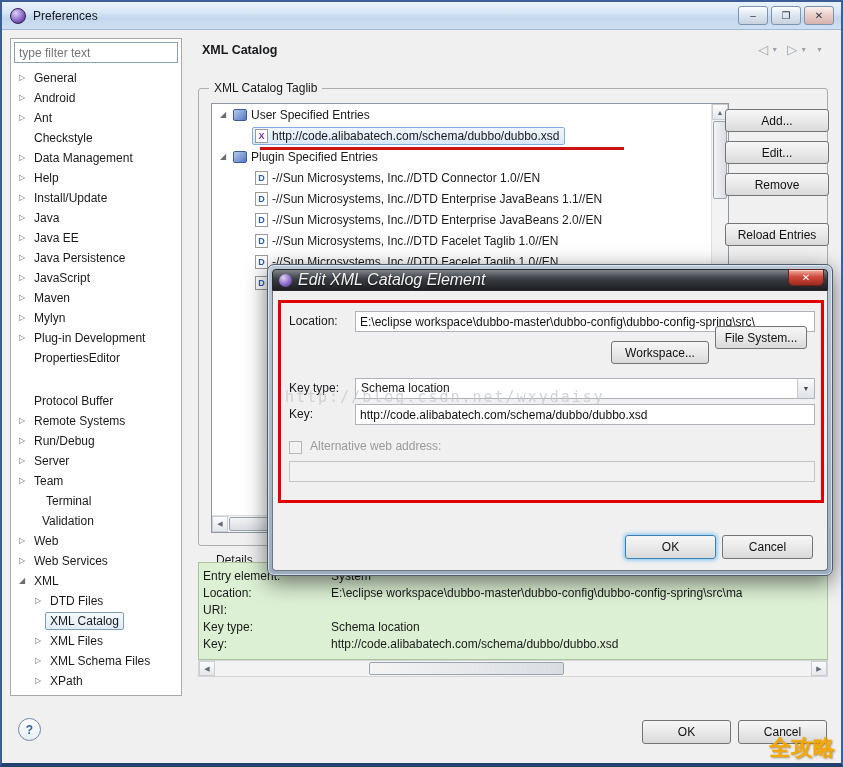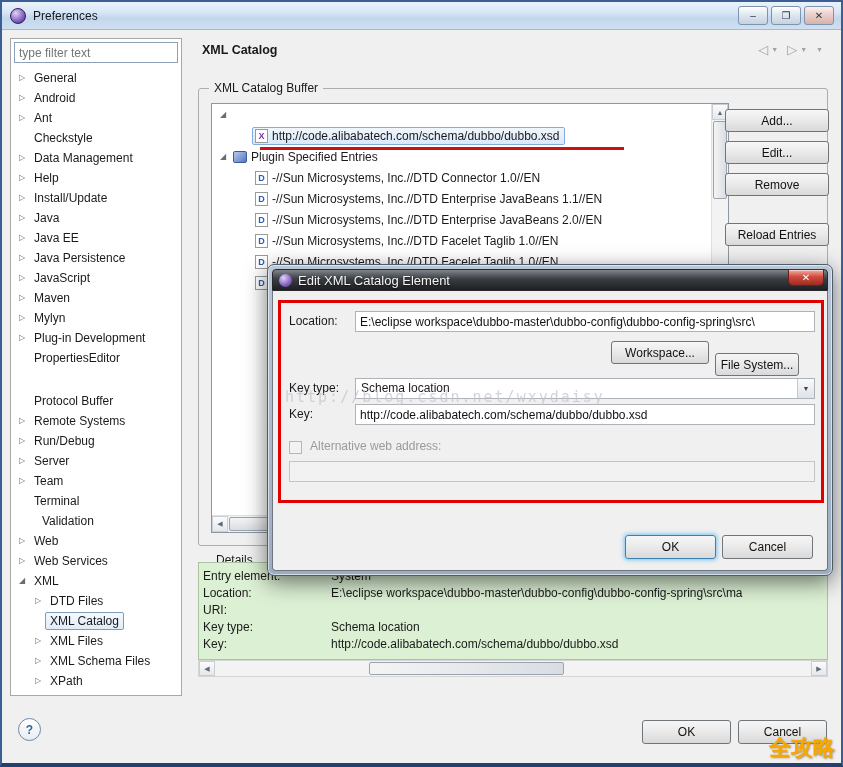--- a/index.html
+++ b/index.html
@@ -105,21 +105,21 @@
   
   .dialog { position:absolute; left:265px; top:262px; width:566px; height:312px; z-index:40;
     border-radius:7px; border:1px solid #4d5b6b; padding:4px;
     background:linear-gradient(#b9c7d7,#9cadc1);
     box-shadow:0 6px 22px rgba(0,0,0,0.55), inset 0 0 0 1px rgba(255,255,255,0.55); }
   .dlg-titlebar { position:relative; height:22px; border-radius:4px 4px 0 0;
     background:linear-gradient(#80858c,#3a3d42 45%,#1d1f22); border:1px solid #26282c;
     display:flex; align-items:center; gap:6px; padding:0 6px; color:#f4f4f4; }
   .dlg-icon { width:13px; height:13px; border-radius:50%;
     background:radial-gradient(circle at 35% 30%, #e0d2f5, #8a68c8 55%, #42286e); }
-  .dlg-title { font-size:13px; text-shadow:0 1px 2px rgba(0,0,0,0.7); }
+  .dlg-title { font-size:16px; text-shadow:0 1px 2px rgba(0,0,0,0.7);font-style:italic; }
   .dlg-close { position:absolute; right:3px; top:-1px; width:36px; height:17px;
     display:flex; align-items:center; justify-content:center; color:#fff; font-size:10px;
     background:linear-gradient(#f0b0a4,#d14b3e 45%,#9c2b21); border:1px solid #6f1f17;
     border-radius:0 0 5px 5px; box-shadow:inset 0 1px 0 rgba(255,255,255,0.45); }
   .dlg-body { position:relative; height:calc(100% - 22px); background:#f0f0f0;
     border:1px solid #70767d; border-top:none; border-radius:0 0 4px 4px; }
   .annotation-box { position:absolute; left:5px; top:9px; width:546px; height:203px;
     border:3px solid #e00000; z-index:6; pointer-events:none; }
   .dlg-label { position:absolute; color:#17191c; }
   .field { position:absolute; height:21px; background:#fff; border:1px solid #aeb3b9;
@@ -127,21 +127,21 @@
   .f-location { left:82px; top:20px; width:460px; }
   .f-key      { left:82px; top:113px; width:460px; }
   .f-alt      { left:16px; top:170px; width:526px; background:#f2f2f2; border-color:#c4c4c4; }
   .combo { position:absolute; left:82px; top:87px; width:460px; height:21px;
     background:#fff; border:1px solid #aeb3b9; }
   .combo-text { position:absolute; left:5px; top:2px; }
   .combo-arrow { position:absolute; right:0; top:0; bottom:0; width:17px; display:flex;
     align-items:center; justify-content:center; font-size:7px; color:#444;
     background:linear-gradient(#fafafa,#dde3ea); border-left:1px solid #c3c9cf; }
   .dlg-ws { position:absolute; left:338px; top:50px; width:98px;  height:23px; }
-  .dlg-fs { position:absolute; left:442px; top:62px; width:84px; height:23px; }
+  .dlg-fs { position:absolute; left:442px; top:35px; width:92px; height:23px; }
   .checkbox { position:absolute; left:16px; top:150px; width:13px; height:13px;
     background:#f2f2f2; border:1px solid #b6b6b6; }
   .cb-label { position:absolute; left:37px; top:148px; color:#9a9a9a; }
   .dlg-ok { position:absolute; left:352px; top:244px; width:91px; height:24px;
     border-color:#3c7fb1; box-shadow:0 0 4px 1px #7bc3f0; }
   .dlg-cancel { position:absolute; left:449px; top:244px; width:91px; height:24px; }
 
   
   .wm-blog { position:absolute; left:283px; top:386px; z-index:60; pointer-events:none;
     font-family:"DejaVu Sans Mono",monospace; font-size:15px; letter-spacing:2px;
@@ -241,21 +241,21 @@
     <span class="side-label">Run/Debug</span>
   </div>
         <div class="side-item" style="padding-left: 4px;">
     <span class="twistie">▷</span>
     <span class="side-label">Server</span>
   </div>
         <div class="side-item" style="padding-left: 4px;">
     <span class="twistie">▷</span>
     <span class="side-label">Team</span>
   </div>
-        <div class="side-item" style="padding-left: 4px;">
+        <div class="side-item" style="padding-left: 16px;">
     <span class="twistie"></span>
     <span class="side-label">Terminal</span>
   </div>
         <div class="side-item" style="padding-left: 12px;">
     <span class="twistie"></span>
     <span class="side-label">Validation</span>
   </div>
         <div class="side-item" style="padding-left: 4px;">
     <span class="twistie">▷</span>
     <span class="side-label">Web</span>
@@ -298,26 +298,30 @@
   <div class="page-title">XML Catalog</div>
   <div class="nav">
     <span class="arr">◁</span>
     <span class="dd">▼</span>
     <span class="arr">▷</span>
     <span class="dd">▼</span>
     <span class="dd">▼</span>
   </div>
 
   <div class="group g-entries">
-    <span class="group-label">XML Catalog Buffer</span>
+    <span class="group-label">XML Catalog Taglib</span>
 
     <div class="entries-tree">
       <div class="rows">
           <div class="entry-row">
     <span class="twistie">◢</span>
+    <span class="row-sel">
+      <span class="entry-icon icon-catalog"></span>
+      <span class="entry-text">User Specified Entries</span>
+    </span>
   </div>
           <div class="entry-row child selected">
 
     <span class="row-sel">
       <span class="entry-icon icon-xsd">X</span>
       <span class="entry-text">http://code.alibabatech.com/schema/dubbo/dubbo.xsd</span>
     </span>
   </div>
           <div class="entry-row">
     <span class="twistie">◢</span>

